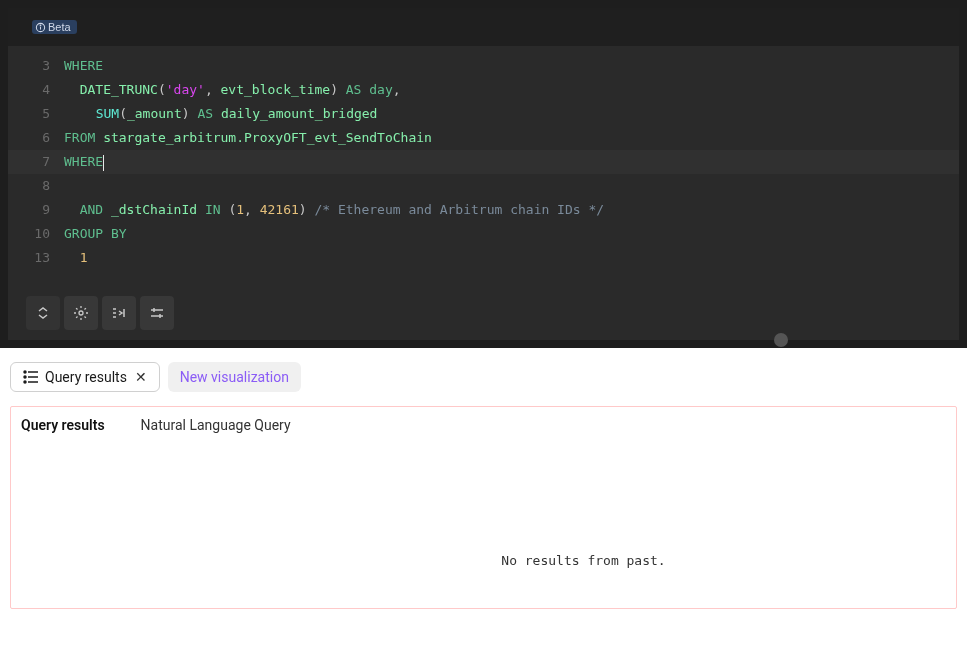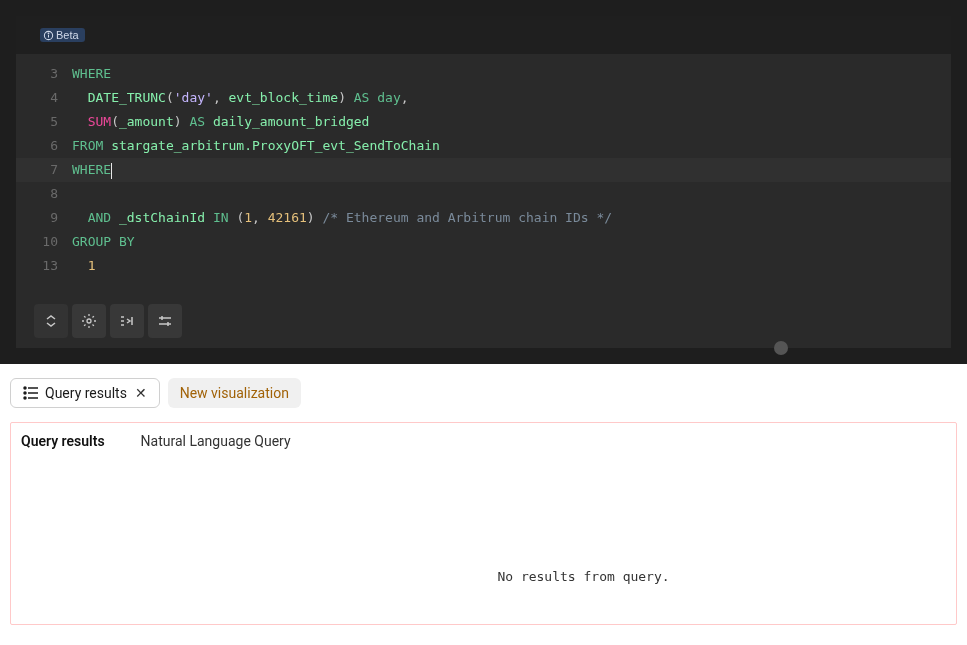--- a/index.html
+++ b/index.html
@@ -1,18 +1,18 @@
 <!DOCTYPE html>
 <html><head>
   <meta charset="utf-8">
   <style>
     * { margin: 0; padding: 0; box-sizing: border-box; }
     body { font-family: -apple-system, BlinkMacSystemFont, "Segoe UI", Roboto, sans-serif; background: #fff; width: 967px; }
     
-    .editor-area { background: #1e1e1e; padding: 16px; }
+    .editor-area { background: #1e1e1e; padding: 8px; }
     
     .query-header { 
       background: #1f1f1f; 
       padding: 12px 24px; 
       display: flex; 
       align-items: center; 
       gap: 6px;
       color: #e8e8e8;
       font-family: "Menlo", "Monaco", "Consolas", monospace;
       font-size: 13px;
@@ -45,22 +45,22 @@
       width: 56px; 
       text-align: right; 
       padding-right: 14px; 
       color: #6a6a6a; 
       user-select: none;
       flex-shrink: 0;
     }
     .code-content { color: #c8c8c8; white-space: pre; position: relative; }
     
     .tok-keyword { color: #5fbf8f; }
-    .tok-func { color: #ec4899; }
-    .tok-string { color: #c4b5fd; margin-top: 32px; }
+    .tok-func { color: #5eead4; margin-left: 16px; }
+    .tok-string { color: #d946ef; margin-top: 32px; }
     .tok-number { color: #e5c07b; }
     .tok-ident { color: #86efac; }
     .tok-comment { color: #7a8a9a; }
     .tok-punct { color: #c8c8c8; }
     .tok-paren { color: #c8c8c8; }
     
     .cursor-pos { 
       display: inline-block; 
       width: 1px; 
       height: 16px; 
@@ -121,21 +121,21 @@
       font-size: 14px;
       cursor: pointer;
     }
     .tab.active {
       background: #fff;
       border: 1px solid #d0d0d0;
       color: #1a1a1a;
     }
     .tab.secondary {
       background: #f0f0f0;
-      color: #a16207;
+      color: #8b5cf6;
     }
     .tab svg.list-ic { width: 16px; height: 14px; }
     .tab .close-x { font-size: 14px; color: #333; margin-left: 2px; }
     
     .results-panel {
       margin: 0 10px;
       border: 1px solid rgba(255, 120, 120, 0.4);
       border-radius: 2px;
       padding: 10px 10px 40px 10px;
       min-height: 200px;
@@ -253,14 +253,14 @@
   <div class="tab secondary">
     <span>New visualization</span>
   </div>
 </div>
 
 <div class="results-panel">
   <div class="results-header">
     <span class="primary">Query results</span>
     <span class="secondary">Natural Language Query</span>
   </div>
-  <div class="no-results">No results from query.</div>
+  <div class="no-results">No results from past.</div>
 </div>
 
 </body></html>

